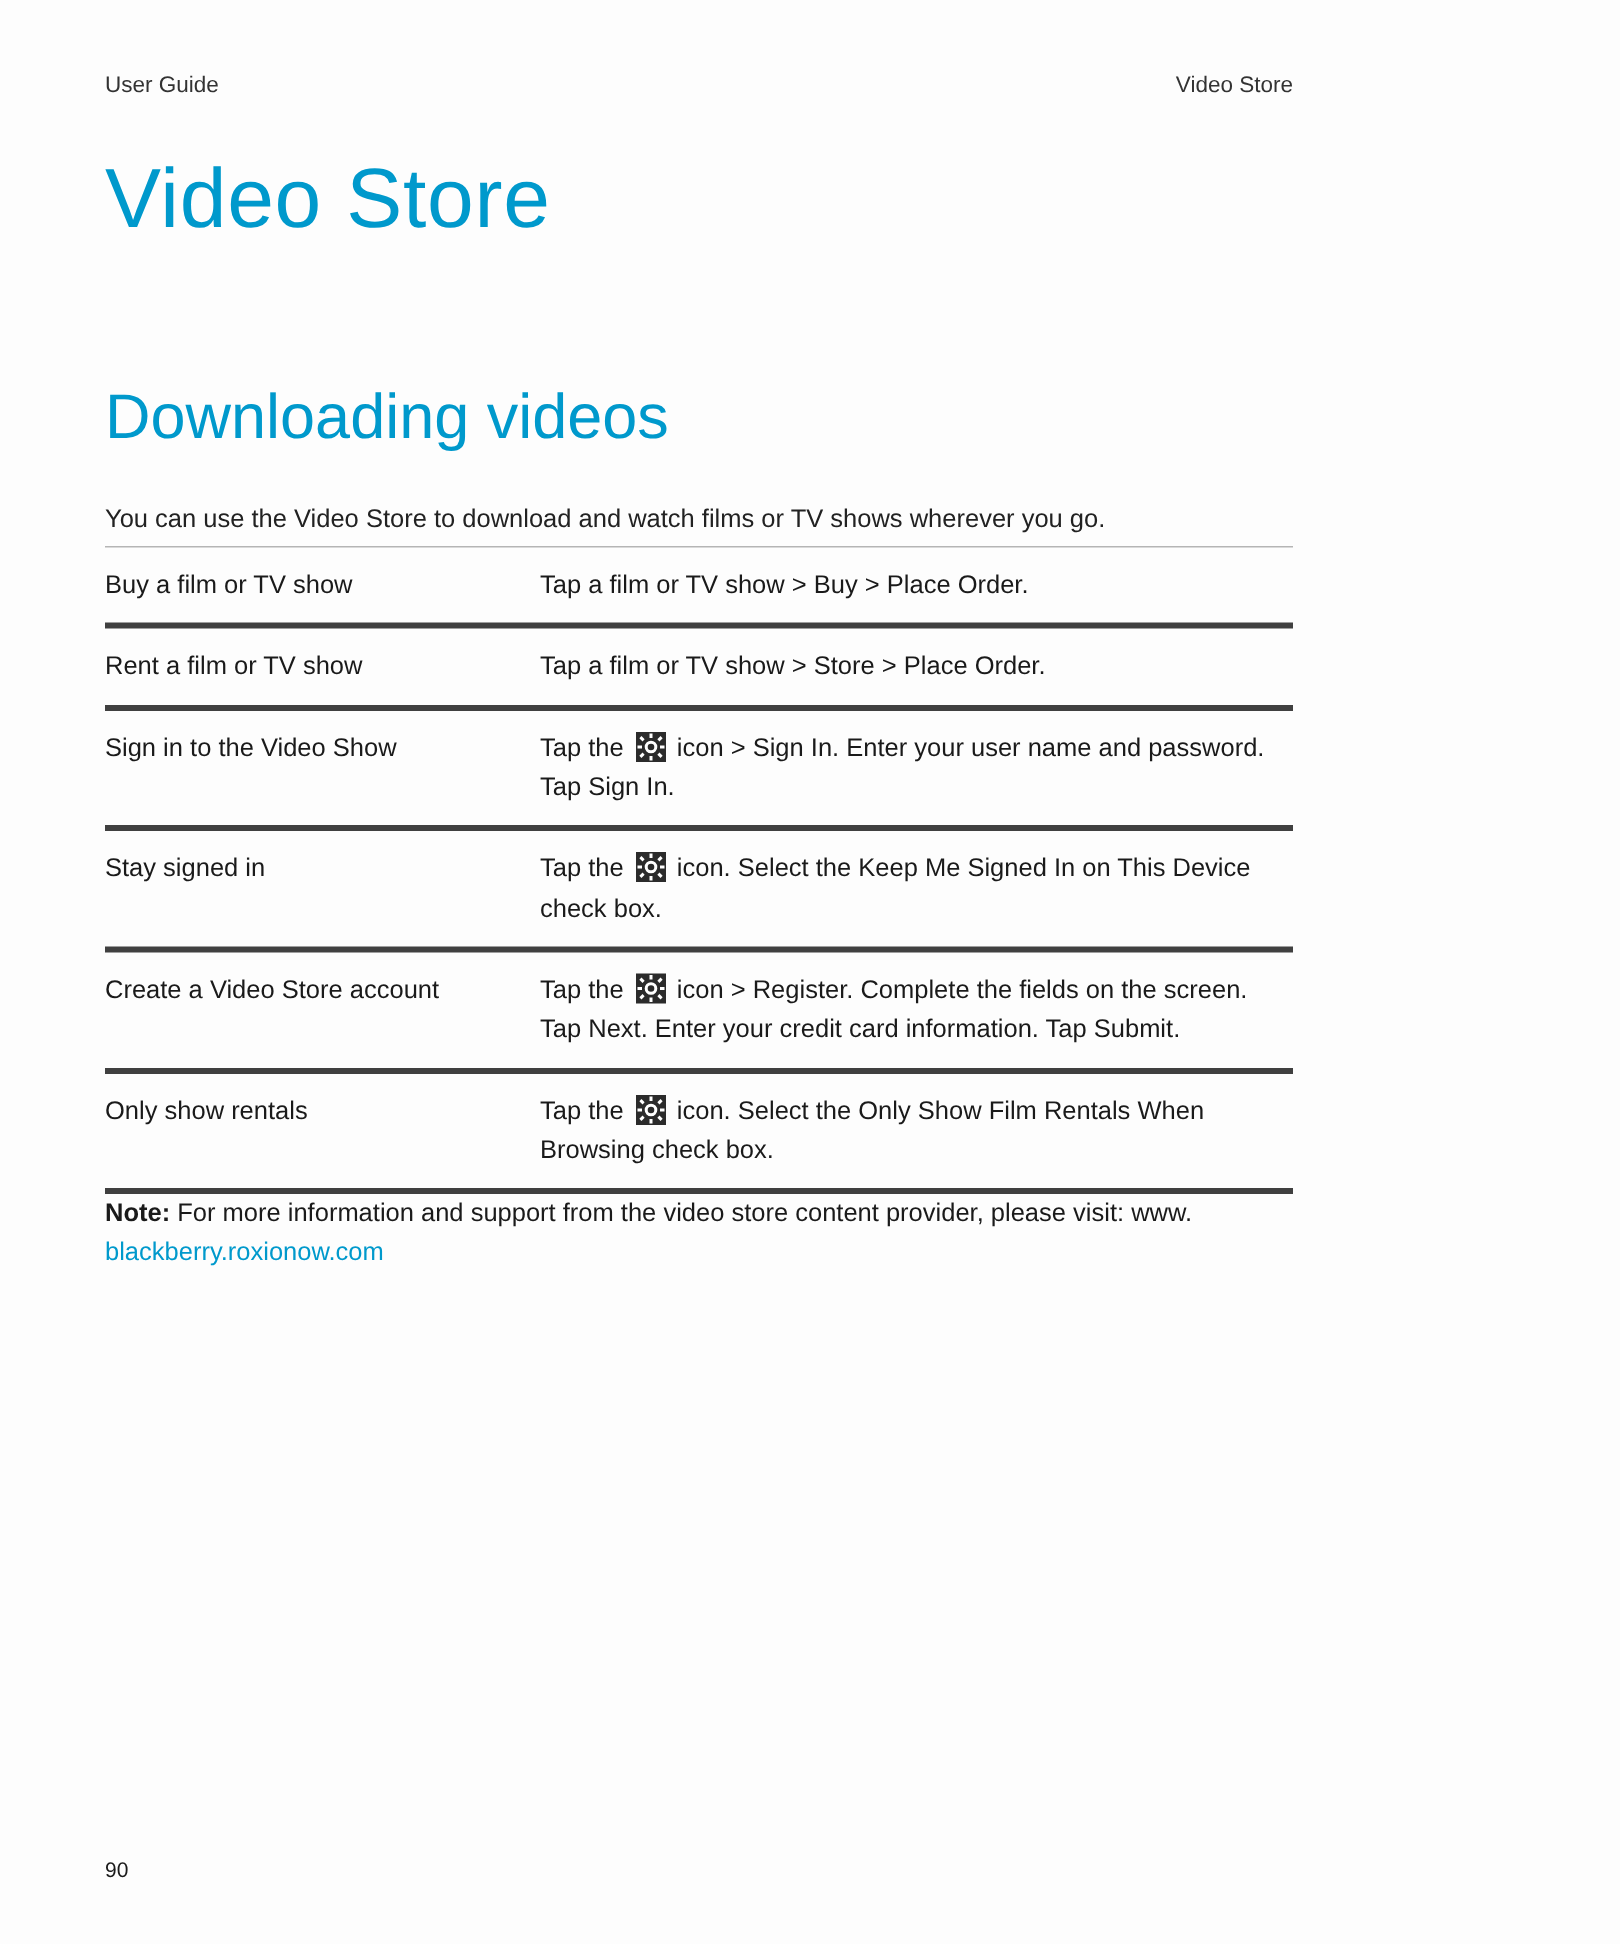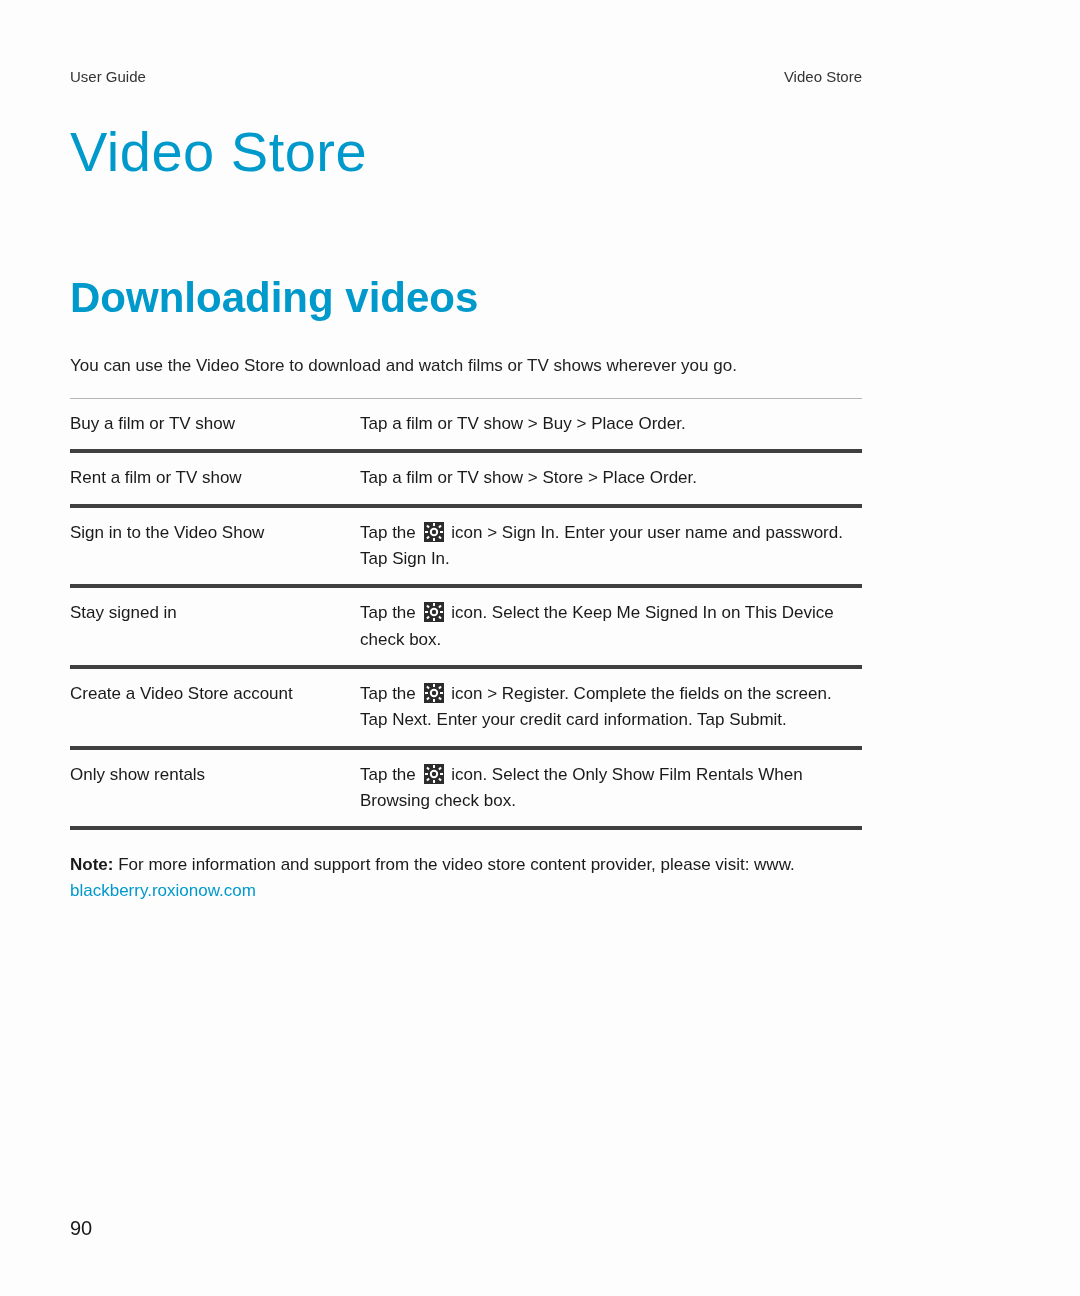--- a/index.html
+++ b/index.html
@@ -7,46 +7,46 @@
   body {
     background: #fdfdfd;
     font-family: "Helvetica Neue", Helvetica, Arial, sans-serif;
     color: #1a1a1a;
     position: relative;
   }
   .page {
     position: relative;
     width: 932px;
     height: 1296px;
-    padding: 68px 70px 0 70px;
+    padding: 48px 70px 0 70px;
   }
   .running-head {
     display: flex;
     justify-content: space-between;
     font-size: 15px;
     color: #333;
     margin-bottom: 34px;
   }
   h1.title {
     font-size: 56px;
     font-weight: 300;
     color: #0099cc;
     letter-spacing: 0.5px;
     margin-bottom: 90px;
   }
   h2.section {
     font-size: 42px;
-    font-weight: 700;
+    font-weight: 400;
     color: #0099cc;
     margin-bottom: 34px;
   }
   p.intro {
     font-size: 17px;
     color: #222;
-    margin-bottom: 22px;
+    margin-bottom: 8px;
   }
   table.actions {
     width: 100%;
     border-collapse: collapse;
     font-size: 17px;
   }
   table.actions td {
     padding: 12px 6px 12px 0;
     vertical-align: top;
     border-bottom: 4px solid #404040;
@@ -58,30 +58,29 @@
     display: inline-block;
     width: 20px; height: 20px;
     background: #2b2b2b;
     vertical-align: -4px;
     margin: 0 3px;
     position: relative;
   }
   .gear-icon svg { position: absolute; inset: 0; }
   .note {
     font-size: 17px;
-    margin-top: 22px;
     line-height: 1.5;
   }
   .note .label { font-weight: 700; }
   .note a { color: #0099cc; text-decoration: none; }
   .page-number {
     position: absolute;
     left: 70px;
-    bottom: 56px;
-    font-size: 20px;
+    bottom: 42px;
+    font-size: 14px;
   }
   b { font-weight: 400; }
 </style>
 </head>
 <body>
 
 <div class="page">
 
   <div class="running-head">
     <span>User Guide</span>

